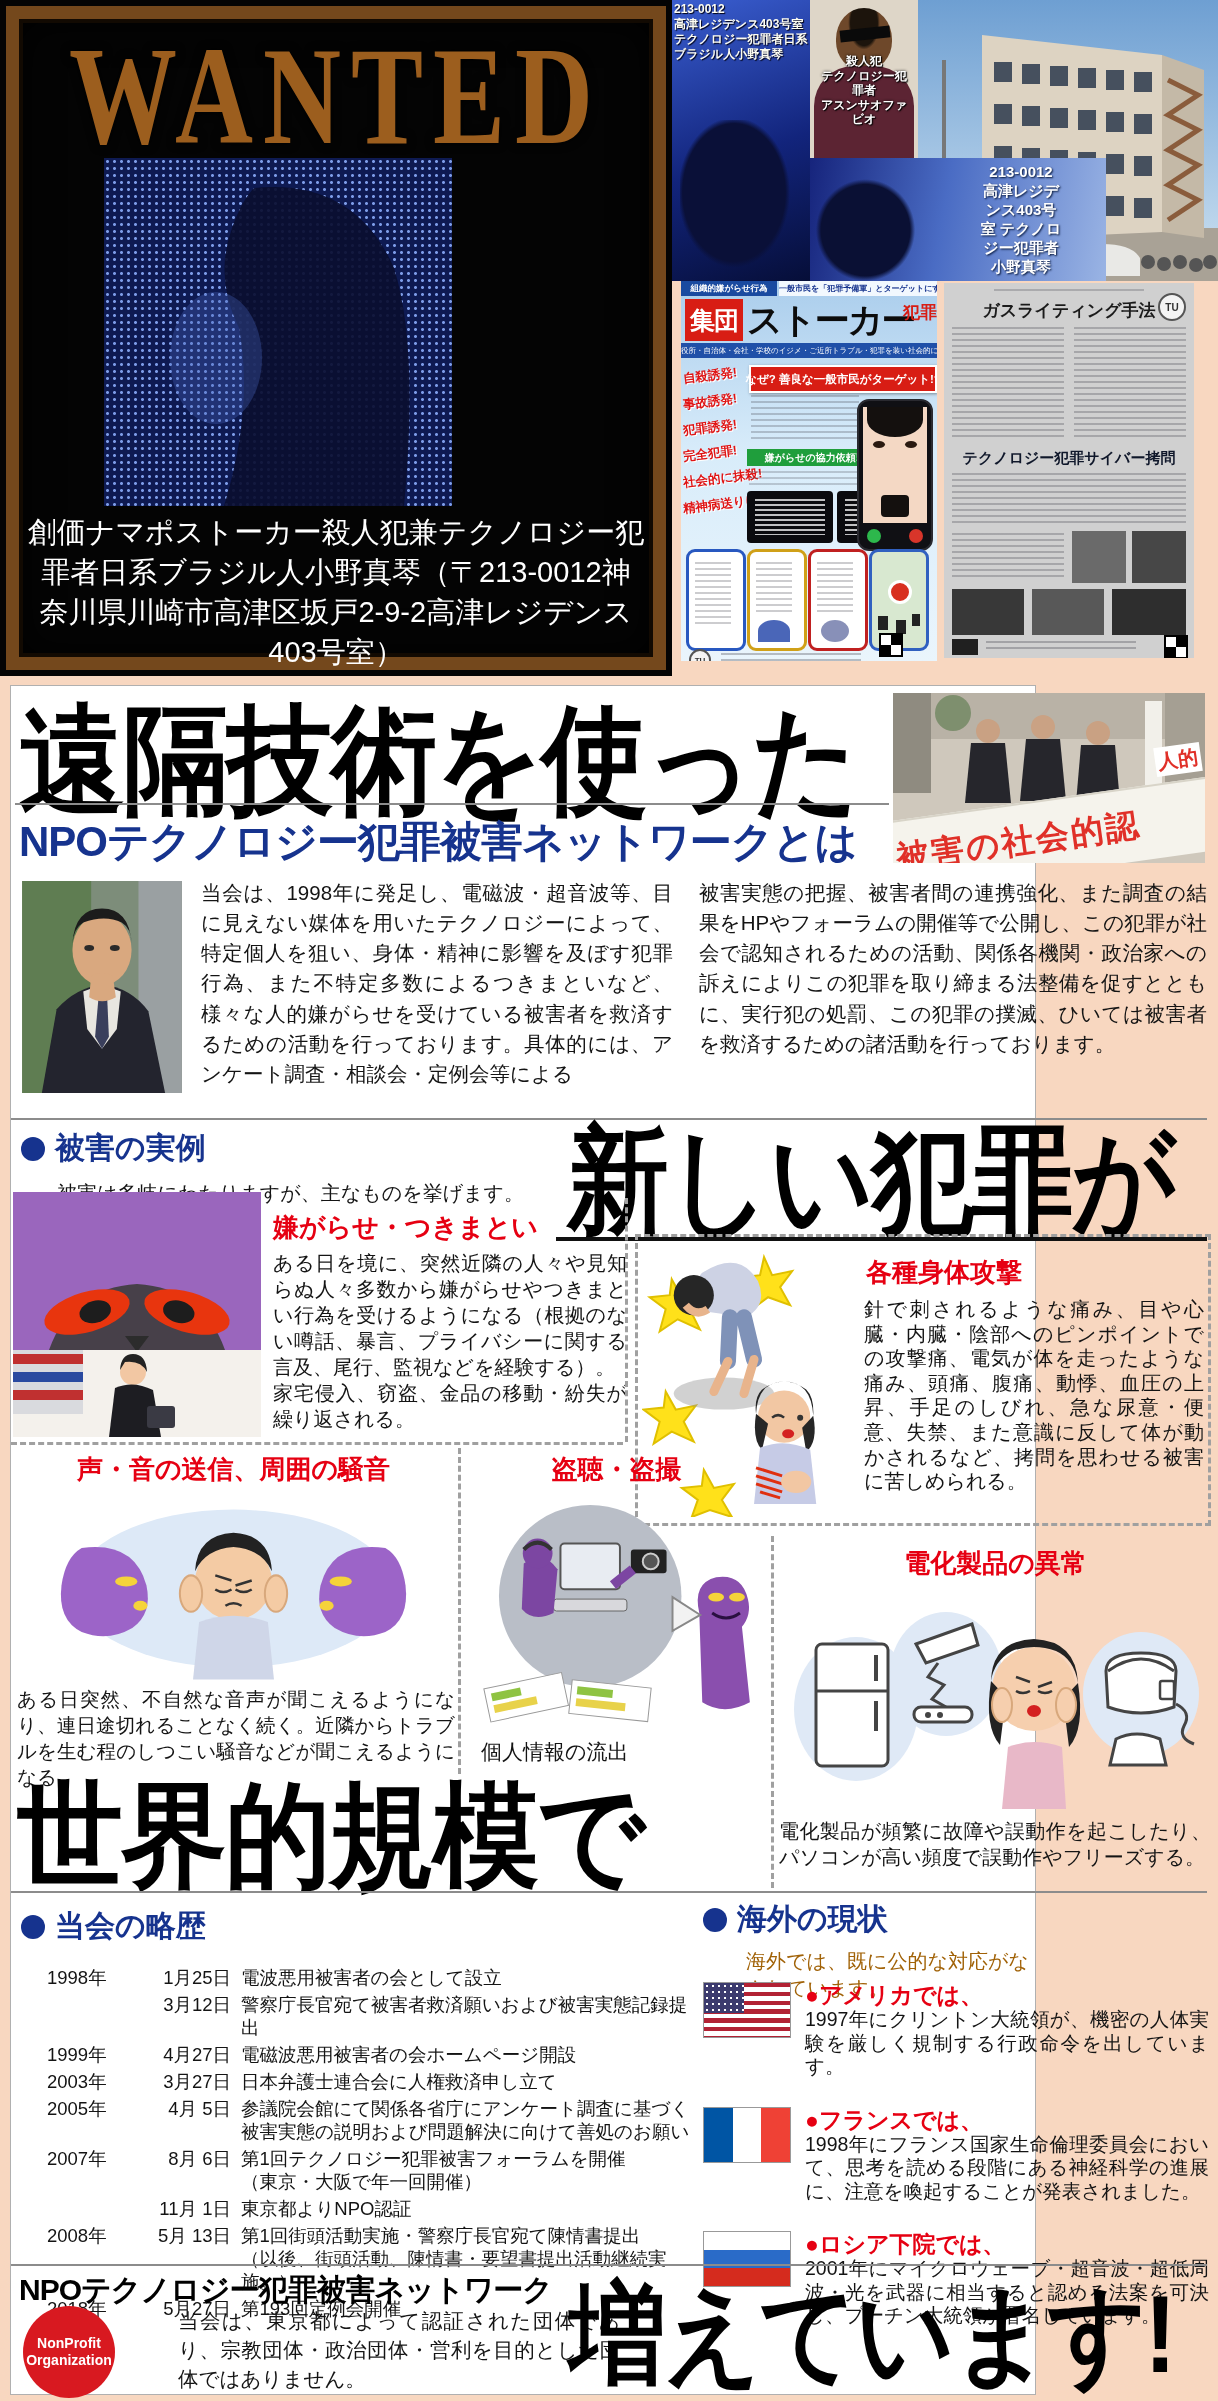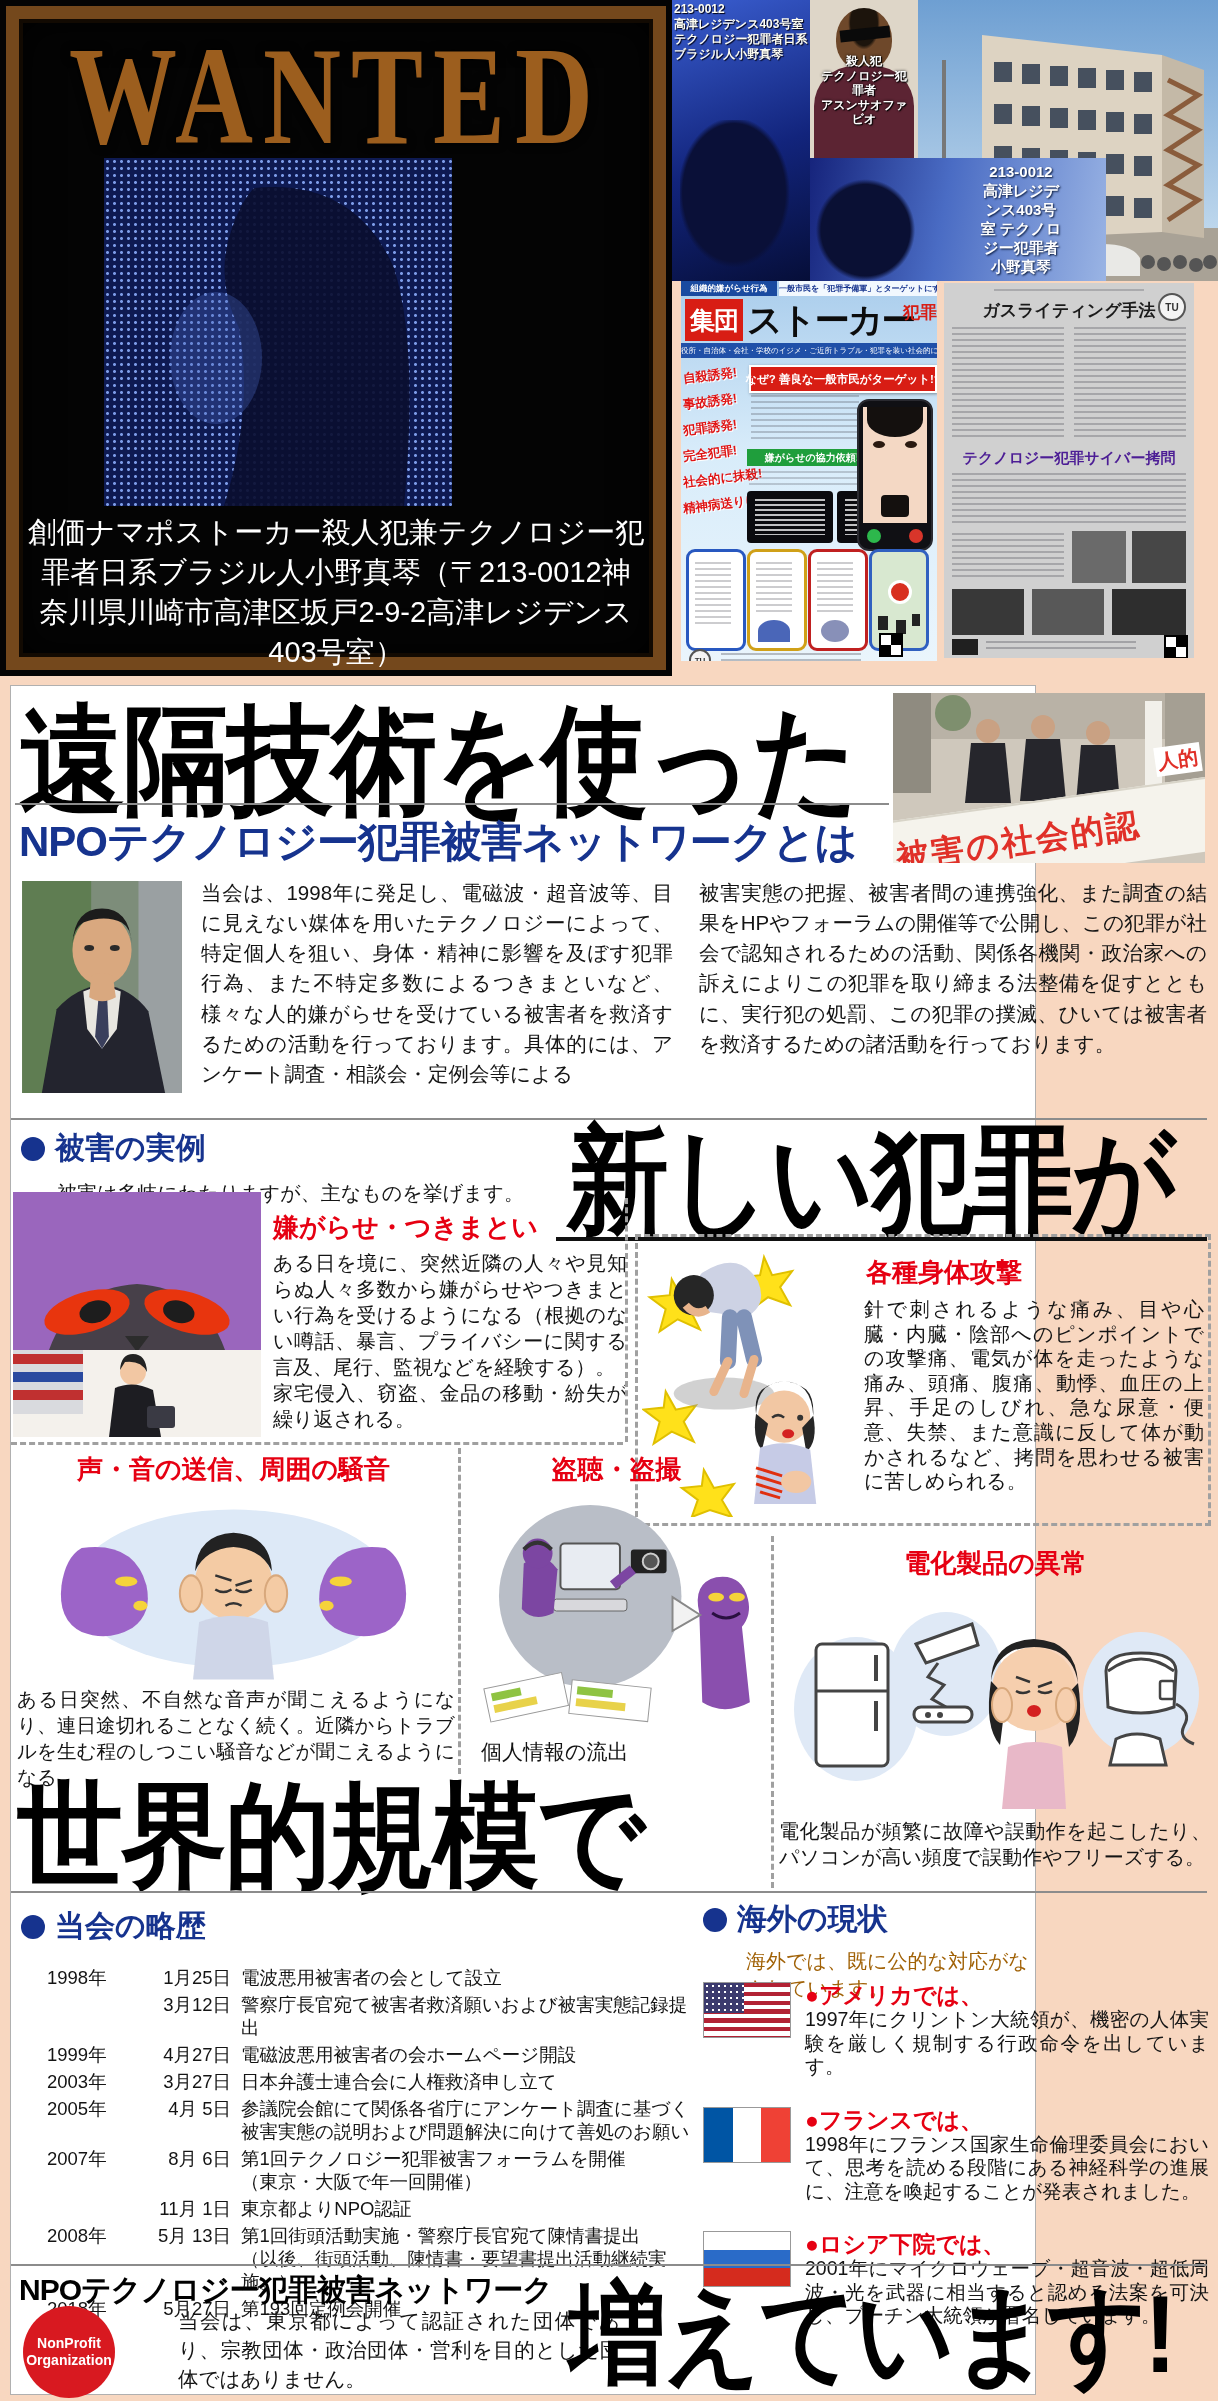--- a/index.html
+++ b/index.html
@@ -52,21 +52,21 @@
   .fl-phone-screen{position:absolute;left:4px;top:6px;right:4px;bottom:26px;background:#f4d8c4;overflow:hidden;}
   .fl-face-hair{position:absolute;left:4px;top:-4px;width:56px;height:34px;border-radius:0 0 50% 50%;background:#14100e;}
   .fl-eye{position:absolute;width:12px;height:7px;border-radius:50%;background:#2a1a10;}
   .fl-dot{position:absolute;bottom:6px;width:14px;height:14px;border-radius:50%;}
   .fl-black-panel{position:absolute;width:86px;height:52px;background:#0b0b0e;border-radius:4px;}
   .fl-phone{position:absolute;top:268px;width:54px;height:96px;background:#fff;border-radius:9px;}
   .fl-qr{position:absolute;right:34px;bottom:4px;width:20px;height:20px;background:conic-gradient(#000 0 25%,#fff 25% 50%,#000 50% 75%,#fff 75%);border:2px solid #000;}
   .tu-circle{border-radius:50%;border:2px solid #555;color:#333;background:#f4f4f4;display:flex;align-items:center;justify-content:center;font-weight:bold;}
   #flyer-right{left:944px;top:283px;width:250px;height:375px;background:#d0d0d0;overflow:hidden;}
   .fr-title1{position:absolute;left:0;top:16px;width:250px;text-align:center;font-size:17px;font-weight:900;color:#1a1a1a;white-space:nowrap;}
-  .fr-title2{position:absolute;left:0;top:166px;width:250px;text-align:center;font-size:15px;font-weight:900;color:#4c1d95;white-space:nowrap;}
+  .fr-title2{position:absolute;left:0;top:166px;width:250px;text-align:center;font-size:15px;font-weight:900;color:#0f172a;white-space:nowrap;}
   .fr-photo{position:absolute;background:#5c5c5c;}
 
   
   #doc{left:10px;top:685px;width:1026px;height:1710px;background:#fff;border:1px solid #b0b0b0;box-sizing:border-box;}
   .demo-photo{position:absolute;left:882px;top:7px;width:312px;height:170px;overflow:hidden;background:#cfc8bc;}
   .demo-banner{position:absolute;left:-12px;bottom:-10px;width:340px;height:74px;background:#f5f3ec;border-top:2px solid #d8d4c8;transform:rotate(-8deg);display:flex;align-items:center;padding-left:14px;box-sizing:border-box;}
   .demo-banner-text{color:#e03028;font-weight:900;font-size:33px;letter-spacing:2px;white-space:nowrap;}
   .demo-banner2{position:absolute;right:4px;top:52px;background:#fff;color:#e03028;font-weight:900;font-size:20px;padding:1px 3px;transform:rotate(-8deg);}
   .hist-row{display:grid;grid-template-columns:78px 96px 1fr;column-gap:10px;font-size:18.5px;line-height:23px;color:#141414;}
   .hist-date{text-align:right;}

